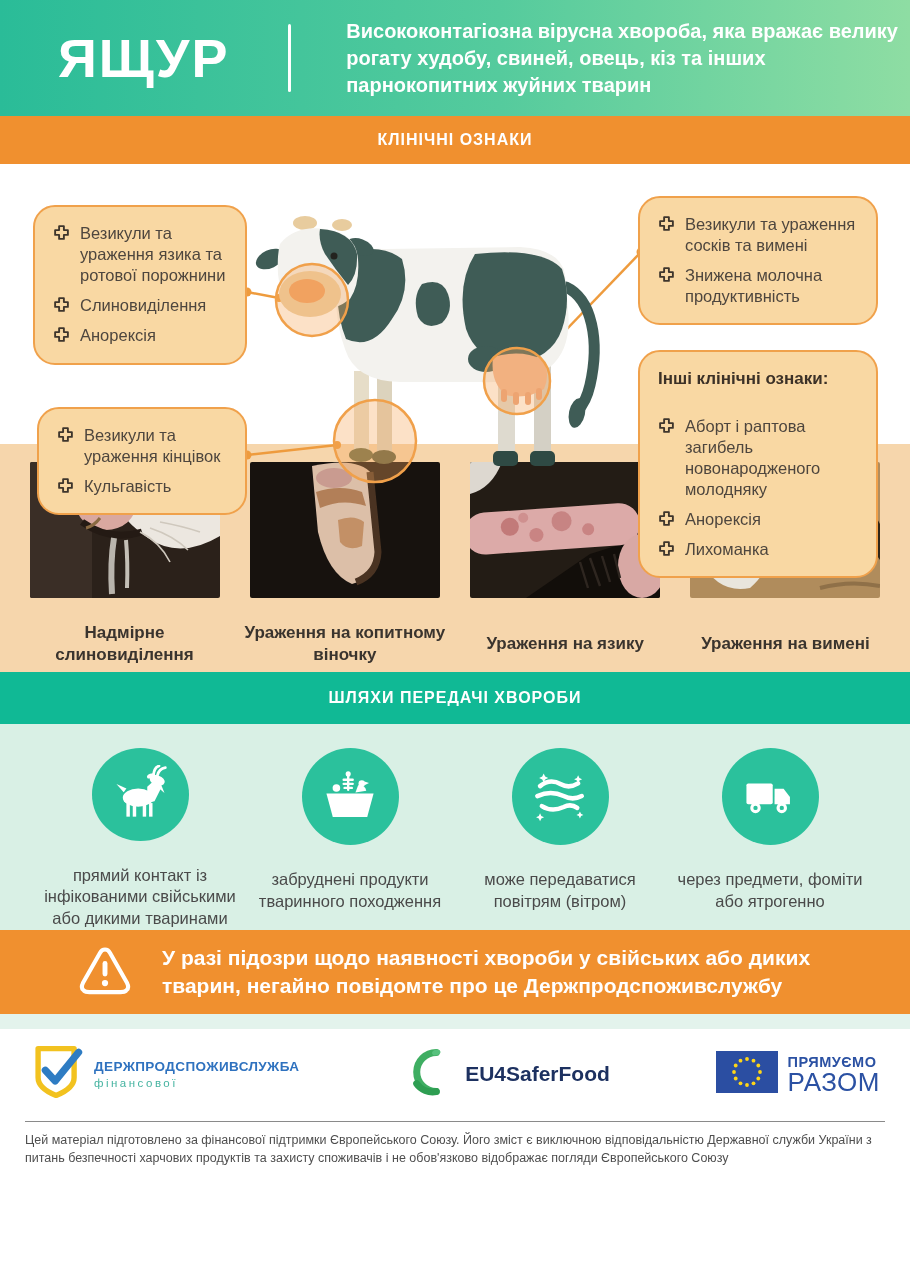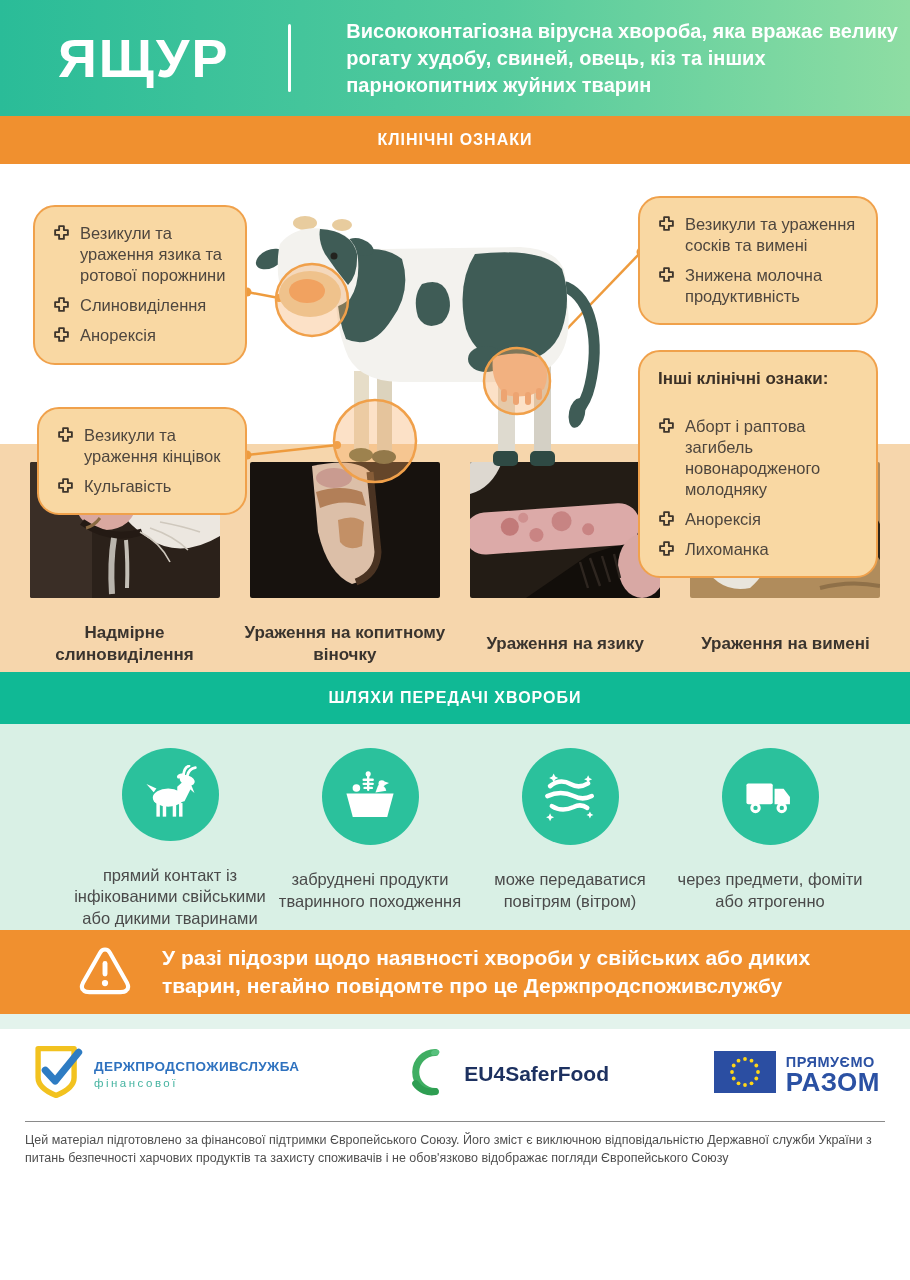--- a/index.html
+++ b/index.html
@@ -34,41 +34,41 @@
   .box-limbs { left:37px;  top:243px; width:210px; min-height:102px; }
 
   
   .photos { height:228px; background:#f6d6ac; display:flex; justify-content:space-between; padding:18px 22px 0; }
   .photo-col { width:205px; display:flex; flex-direction:column; align-items:center; }
   .photo-frame { width:190px; height:136px; overflow:hidden; border-radius:2px; }
   .photo-cap { margin-top:22px; min-height:48px; display:flex; align-items:center; text-align:center;
                font-weight:700; font-size:17px; color:#3a342e; line-height:1.3; }
 
   
-  .transmission { height:206px; background:#d9f0e5; display:flex; justify-content:flex-end; padding:24px 40px 0; }
+  .transmission { height:206px; background:#d9f0e5; display:flex; justify-content:space-between; padding:24px 40px 0; }
   .trans-col { width:200px; display:flex; flex-direction:column; align-items:center; }
   .trans-circle { width:97px; height:97px; border-radius:50%; background:#2bc19c;
                   display:flex; align-items:center; justify-content:center; }
   .trans-cap { margin-top:24px; text-align:center; font-size:16.5px; color:#4a4a4a; line-height:1.32; }
 
   
   .warning { height:84px; background:#f0902f; display:flex; align-items:center; padding-left:78px; }
   .warning-text { color:#fff; font-weight:700; font-size:21px; line-height:1.35; width:720px; margin-left:30px; }
   .mint-strip { height:15px; background:#e3f3ec; }
 
   
   .footer { background:#fff; }
   .logos { display:flex; align-items:center; justify-content:space-between; padding:10px 30px 0; height:80px;gap:17px; }
   .logo { display:flex; align-items:center; gap:10px; }
   .dpss-l1 { color:#2f72bf; font-weight:700; font-size:13.5px; letter-spacing:0.4px; }
   .dpss-l2 { color:#45b3a0; font-size:11.5px; letter-spacing:2.5px; margin-top:3px; }
   .eu4-text { color:#1d3160; font-weight:700; font-size:21px; }
   .razom { text-align:left; color:#2b51a3; }
   .razom-l1 { font-weight:700; font-size:14.5px; letter-spacing:0.5px; }
-  .razom-l2 { font-weight:700; font-size:26px; line-height:0.95; letter-spacing:0.5px; }
+  .razom-l2 { font-weight:400; font-size:26px; line-height:0.95; letter-spacing:0.5px; }
   .foot-divider { border-top:1.5px solid #8a8a8a; margin:12px 25px 0; }
   .disclaimer { padding:9px 25px 0; font-size:12.5px; color:#4e4e4e; line-height:1.45; }
 </style>
 </head>
 <body>
 
 <div class="page">
 
   <header class="hdr">
     <div class="hdr-title">ЯЩУР</div>

